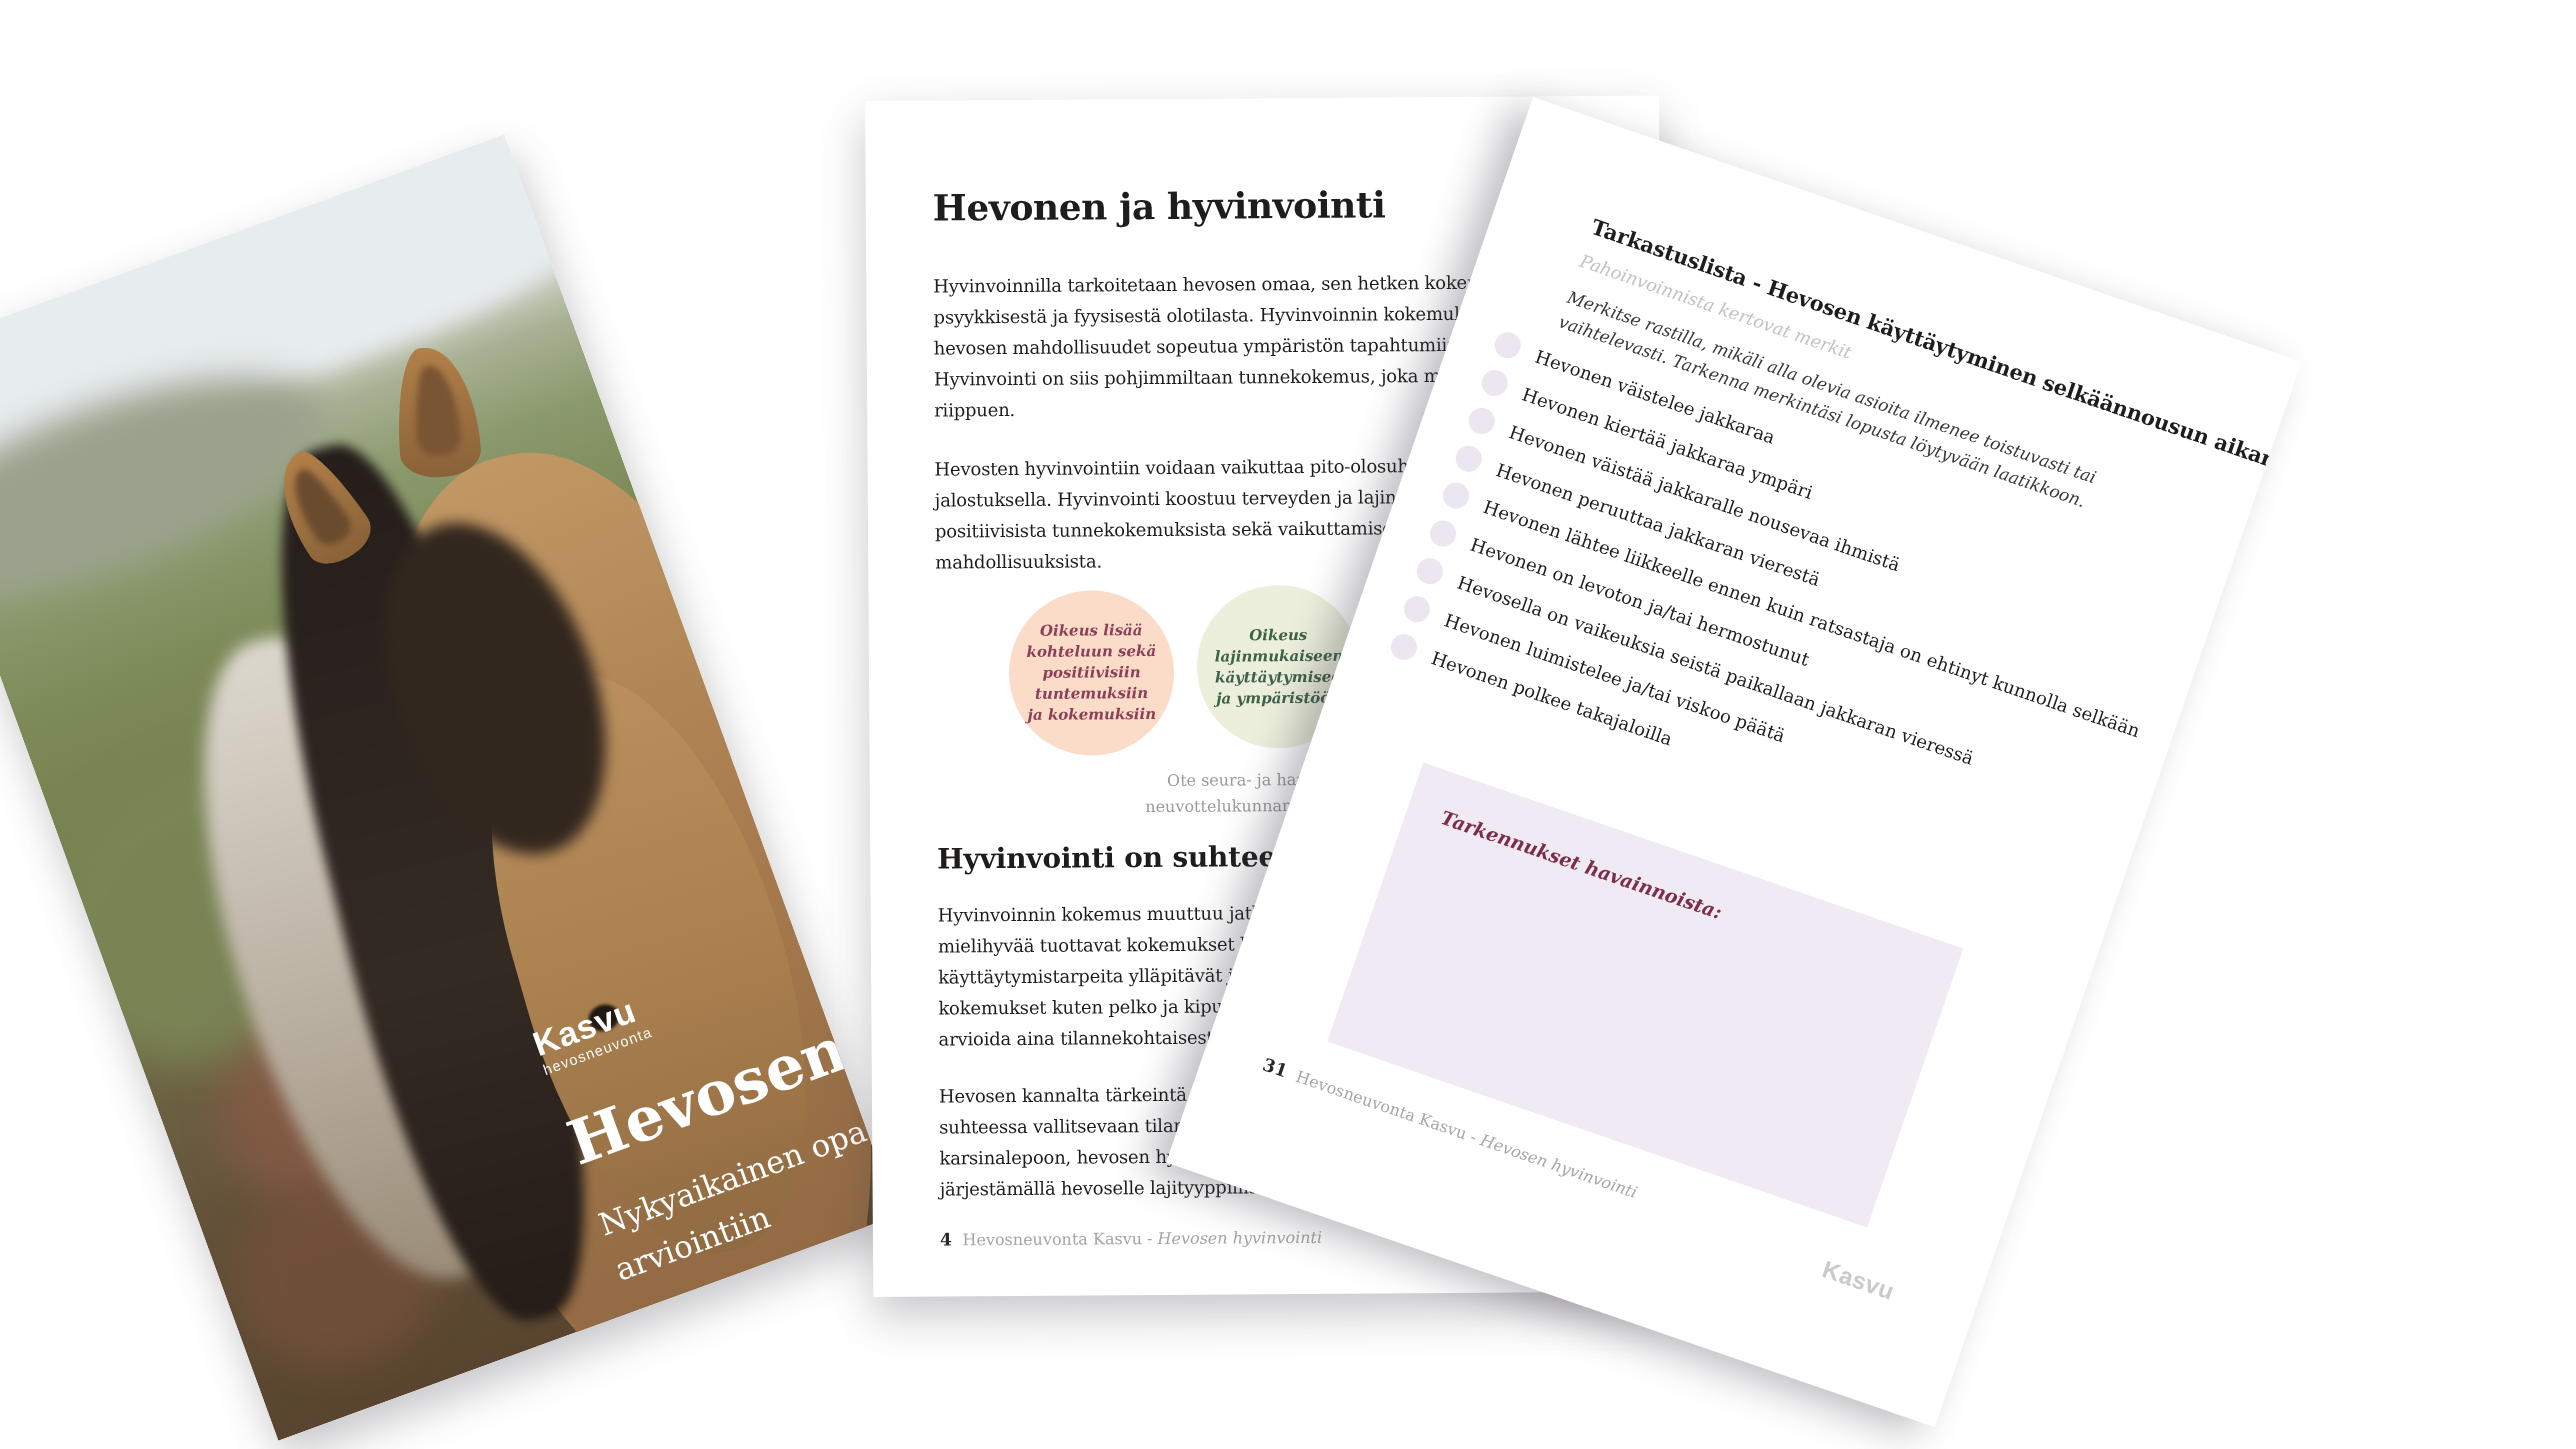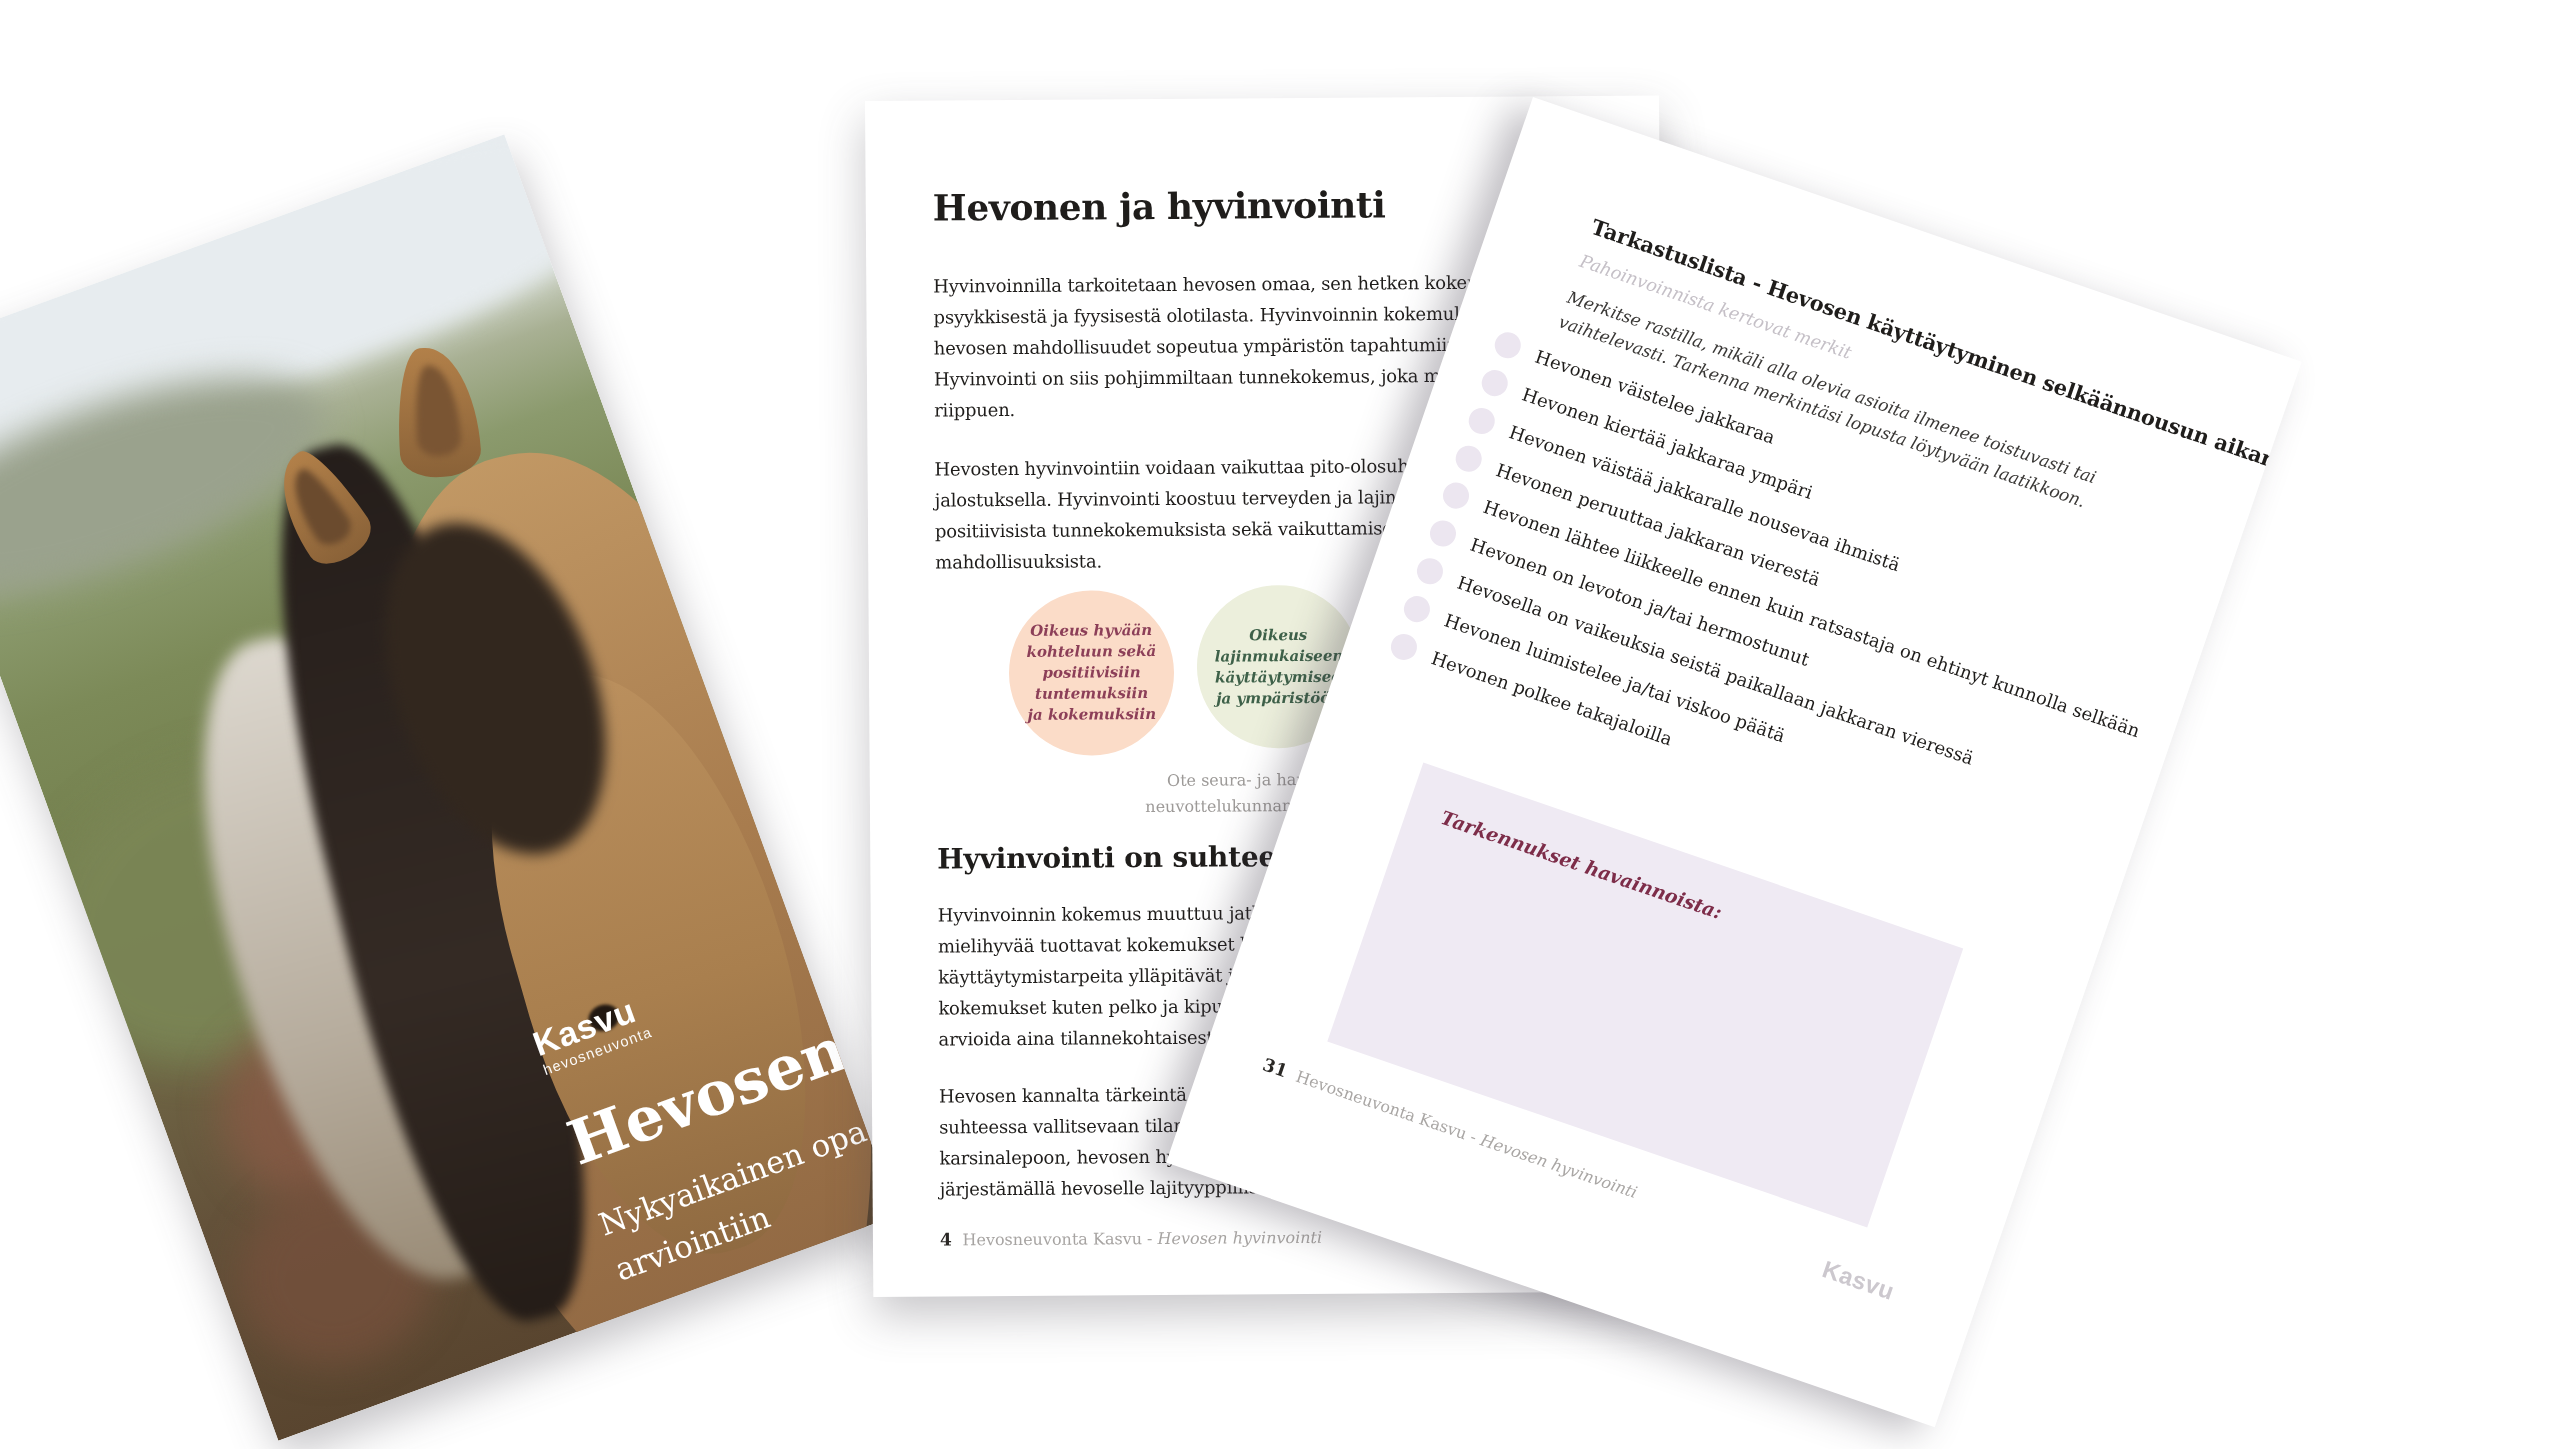--- a/index.html
+++ b/index.html
@@ -137,21 +137,21 @@
       </div>
 
       <div class="bodytxt par2">
         <div>Hevosten hyvinvointiin voidaan vaikuttaa pito-olosuhteilla, hoidolla, kä</div>
         <div>jalostuksella. Hyvinvointi koostuu terveyden ja lajinmukaisen elämän l</div>
         <div>positiivisista tunnekokemuksista sekä vaikuttamisen ja valintojen tek</div>
         <div>mahdollisuuksista.</div>
       </div>
 
       <div class="circle c1" style="background:#fbdcc8;color:#8c3f58;">
-        <span style="width:80%">Oikeus hyvään kohteluun sekä positiivisiin tuntemuksiin ja kokemuksiin</span>
+        <span style="width:80%">Oikeus lisää kohteluun sekä positiivisiin tuntemuksiin ja kokemuksiin</span>
       </div>
       <div class="circle c2" style="background:#ecefdc;color:#3e6149;">
         <span style="width:78%">Oikeus lajinmukaiseen käyttäytymiseen ja ympäristöön</span>
       </div>
       <div class="circle c3" style="background:#eae4ed;color:#8c3f58;">
         <span style="width:60%">Oik te to</span>
       </div>
 
       <div class="caption">
         <div>Ote seura- ja harrastuseläinten hyvinvo</div>

